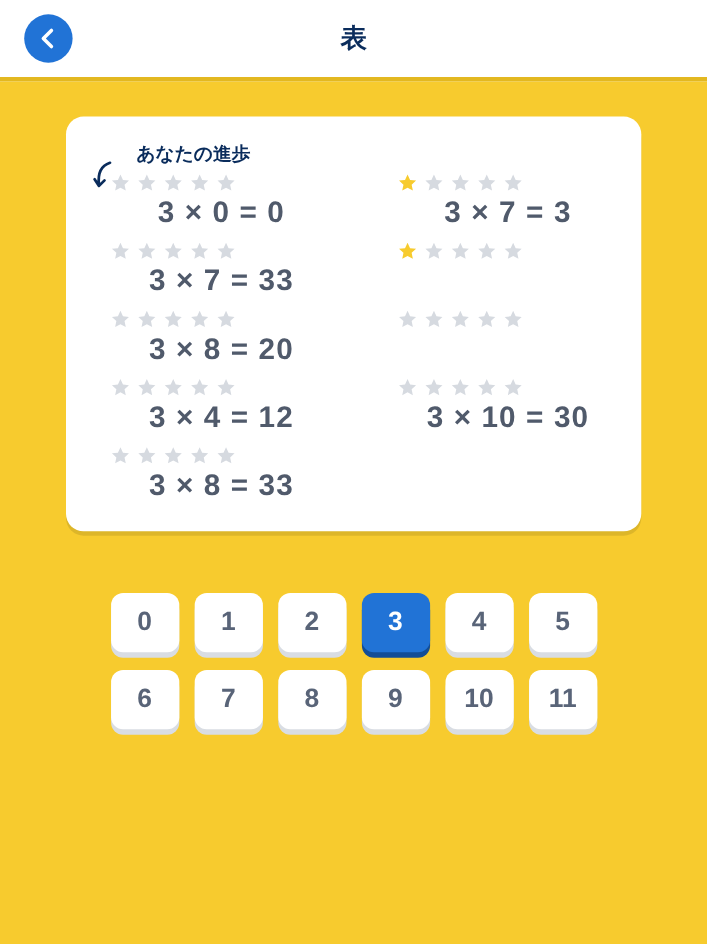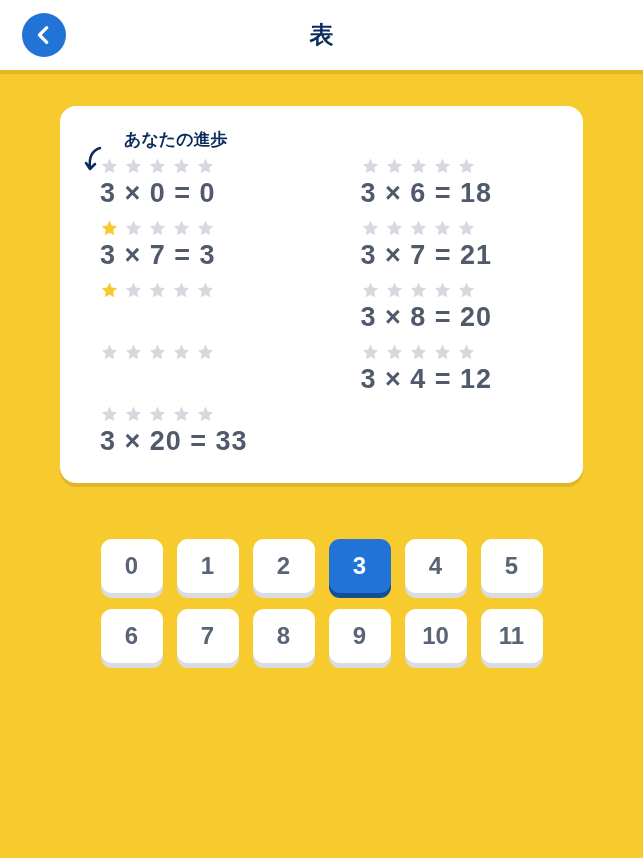--- a/index.html
+++ b/index.html
@@ -61,21 +61,21 @@
   left: 24px;
 }
 .arrow-down svg { width: 22px; height: 30px; }
 .grid {
   display: grid;
   grid-template-columns: 1fr 1fr;
   column-gap: 46px;
   row-gap: 10px;
   margin-top: 6px;
 }
-.entry { padding-left: 12px; }
+.entry { padding-left: 12px; text-align: center; }
 .stars { display: flex; gap: 5px; margin-bottom: 2px; }
 .star {
   width: 19px;
   height: 19px;
   display: inline-flex;
 }
 .star svg { width: 100%; height: 100%; }
 .star-on svg { fill: #f7cb2e; }
 .star-off svg { fill: #d6dae0; }
 .equation {
@@ -157,50 +157,20 @@
           <span class="star star-off">
             <svg viewBox="0 0 24 24">
               <path d="M12 2l2.9 6.3 6.9.7-5.1 4.7 1.4 6.8L12 17.3 5.9 20.5l1.4-6.8L2.2 9l6.9-.7L12 2z"></path>
             </svg>
           </span>
         </div>
         <div class="equation">3 × 0 = 0</div>
       </div>
       <div class="entry">
         <div class="stars">
-          <span class="star star-off">
-            <svg viewBox="0 0 24 24">
-              <path d="M12 2l2.9 6.3 6.9.7-5.1 4.7 1.4 6.8L12 17.3 5.9 20.5l1.4-6.8L2.2 9l6.9-.7L12 2z"></path>
-            </svg>
-          </span>
-          <span class="star star-off">
-            <svg viewBox="0 0 24 24">
-              <path d="M12 2l2.9 6.3 6.9.7-5.1 4.7 1.4 6.8L12 17.3 5.9 20.5l1.4-6.8L2.2 9l6.9-.7L12 2z"></path>
-            </svg>
-          </span>
-          <span class="star star-off">
-            <svg viewBox="0 0 24 24">
-              <path d="M12 2l2.9 6.3 6.9.7-5.1 4.7 1.4 6.8L12 17.3 5.9 20.5l1.4-6.8L2.2 9l6.9-.7L12 2z"></path>
-            </svg>
-          </span>
-          <span class="star star-off">
-            <svg viewBox="0 0 24 24">
-              <path d="M12 2l2.9 6.3 6.9.7-5.1 4.7 1.4 6.8L12 17.3 5.9 20.5l1.4-6.8L2.2 9l6.9-.7L12 2z"></path>
-            </svg>
-          </span>
-          <span class="star star-off">
-            <svg viewBox="0 0 24 24">
-              <path d="M12 2l2.9 6.3 6.9.7-5.1 4.7 1.4 6.8L12 17.3 5.9 20.5l1.4-6.8L2.2 9l6.9-.7L12 2z"></path>
-            </svg>
-          </span>
-        </div>
-        <div class="equation">3 × 6 = 18</div>
-      </div>
-      <div class="entry">
-        <div class="stars">
           <span class="star star-on">
             <svg viewBox="0 0 24 24">
               <path d="M12 2l2.9 6.3 6.9.7-5.1 4.7 1.4 6.8L12 17.3 5.9 20.5l1.4-6.8L2.2 9l6.9-.7L12 2z"></path>
             </svg>
           </span>
           <span class="star star-off">
             <svg viewBox="0 0 24 24">
               <path d="M12 2l2.9 6.3 6.9.7-5.1 4.7 1.4 6.8L12 17.3 5.9 20.5l1.4-6.8L2.2 9l6.9-.7L12 2z"></path>
             </svg>
           </span>
@@ -243,21 +213,21 @@
             <svg viewBox="0 0 24 24">
               <path d="M12 2l2.9 6.3 6.9.7-5.1 4.7 1.4 6.8L12 17.3 5.9 20.5l1.4-6.8L2.2 9l6.9-.7L12 2z"></path>
             </svg>
           </span>
           <span class="star star-off">
             <svg viewBox="0 0 24 24">
               <path d="M12 2l2.9 6.3 6.9.7-5.1 4.7 1.4 6.8L12 17.3 5.9 20.5l1.4-6.8L2.2 9l6.9-.7L12 2z"></path>
             </svg>
           </span>
         </div>
-        <div class="equation">3 × 7 = 21</div>
+        <div class="equation">3 × 7 = 33</div>
       </div>
       <div class="entry">
         <div class="stars">
           <span class="star star-on">
             <svg viewBox="0 0 24 24">
               <path d="M12 2l2.9 6.3 6.9.7-5.1 4.7 1.4 6.8L12 17.3 5.9 20.5l1.4-6.8L2.2 9l6.9-.7L12 2z"></path>
             </svg>
           </span>
           <span class="star star-off">
             <svg viewBox="0 0 24 24">
@@ -391,21 +361,51 @@
             <svg viewBox="0 0 24 24">
               <path d="M12 2l2.9 6.3 6.9.7-5.1 4.7 1.4 6.8L12 17.3 5.9 20.5l1.4-6.8L2.2 9l6.9-.7L12 2z"></path>
             </svg>
           </span>
           <span class="star star-off">
             <svg viewBox="0 0 24 24">
               <path d="M12 2l2.9 6.3 6.9.7-5.1 4.7 1.4 6.8L12 17.3 5.9 20.5l1.4-6.8L2.2 9l6.9-.7L12 2z"></path>
             </svg>
           </span>
         </div>
-        <div class="equation">3 × 20 = 33</div>
+        <div class="equation">3 × 10 = 30</div>
+      </div>
+      <div class="entry">
+        <div class="stars">
+          <span class="star star-off">
+            <svg viewBox="0 0 24 24">
+              <path d="M12 2l2.9 6.3 6.9.7-5.1 4.7 1.4 6.8L12 17.3 5.9 20.5l1.4-6.8L2.2 9l6.9-.7L12 2z"></path>
+            </svg>
+          </span>
+          <span class="star star-off">
+            <svg viewBox="0 0 24 24">
+              <path d="M12 2l2.9 6.3 6.9.7-5.1 4.7 1.4 6.8L12 17.3 5.9 20.5l1.4-6.8L2.2 9l6.9-.7L12 2z"></path>
+            </svg>
+          </span>
+          <span class="star star-off">
+            <svg viewBox="0 0 24 24">
+              <path d="M12 2l2.9 6.3 6.9.7-5.1 4.7 1.4 6.8L12 17.3 5.9 20.5l1.4-6.8L2.2 9l6.9-.7L12 2z"></path>
+            </svg>
+          </span>
+          <span class="star star-off">
+            <svg viewBox="0 0 24 24">
+              <path d="M12 2l2.9 6.3 6.9.7-5.1 4.7 1.4 6.8L12 17.3 5.9 20.5l1.4-6.8L2.2 9l6.9-.7L12 2z"></path>
+            </svg>
+          </span>
+          <span class="star star-off">
+            <svg viewBox="0 0 24 24">
+              <path d="M12 2l2.9 6.3 6.9.7-5.1 4.7 1.4 6.8L12 17.3 5.9 20.5l1.4-6.8L2.2 9l6.9-.7L12 2z"></path>
+            </svg>
+          </span>
+        </div>
+        <div class="equation">3 × 8 = 33</div>
       </div>
     </div>
 </div>
 
 <div class="selector">
   <div class="selector-row" id="row1">
       <button class="num-btn">0</button>
       <button class="num-btn">1</button>
       <button class="num-btn">2</button>
       <button class="num-btn active">3</button>

